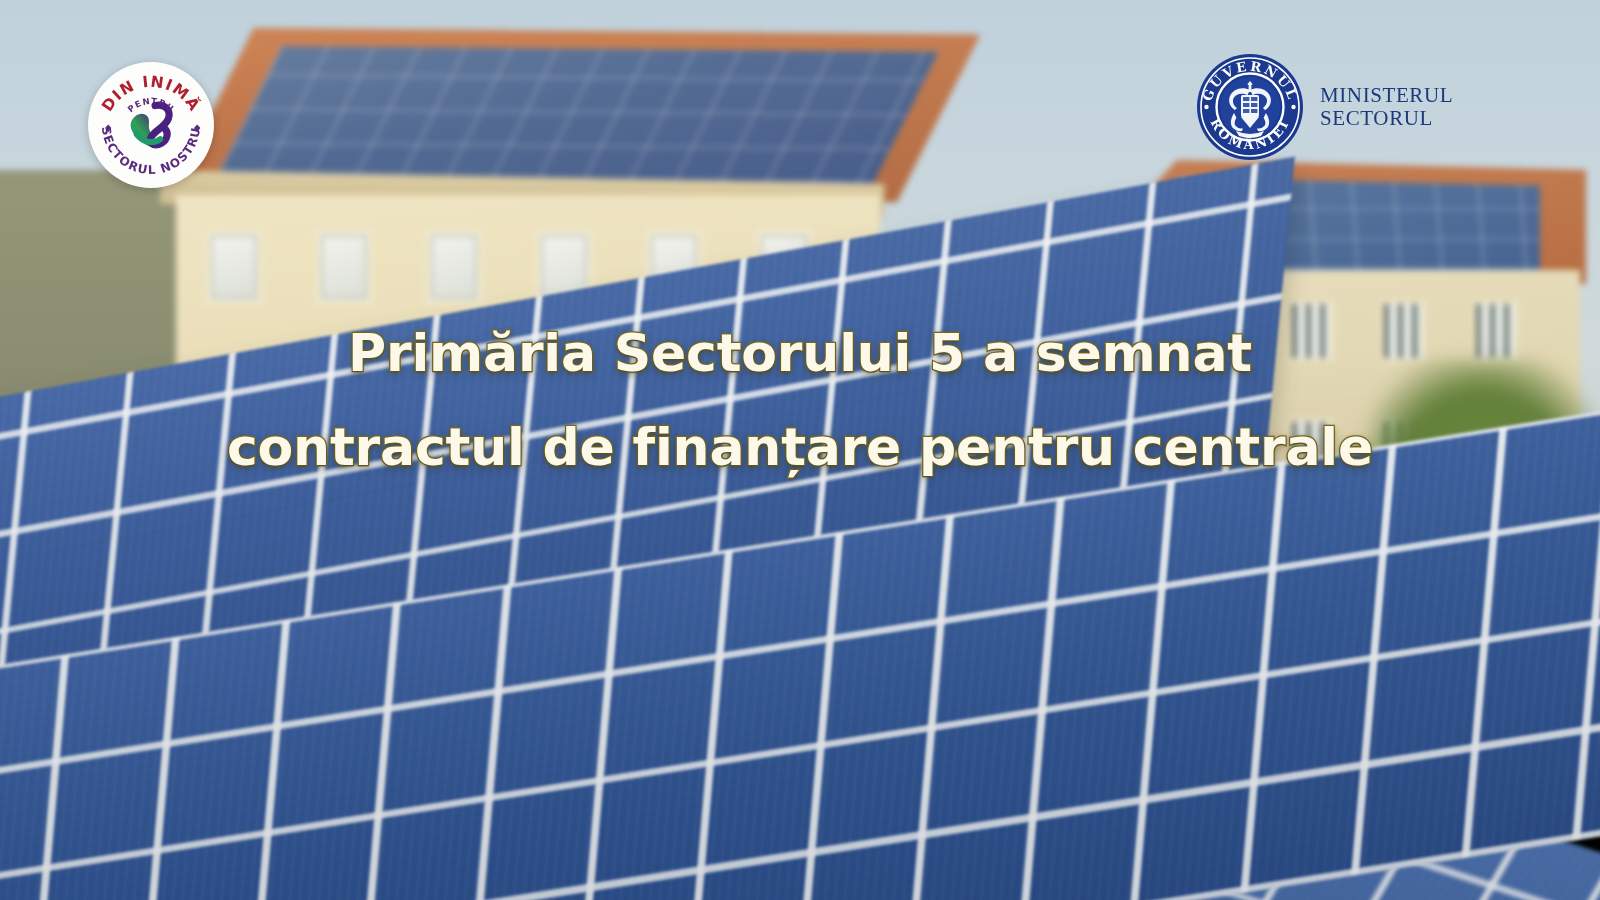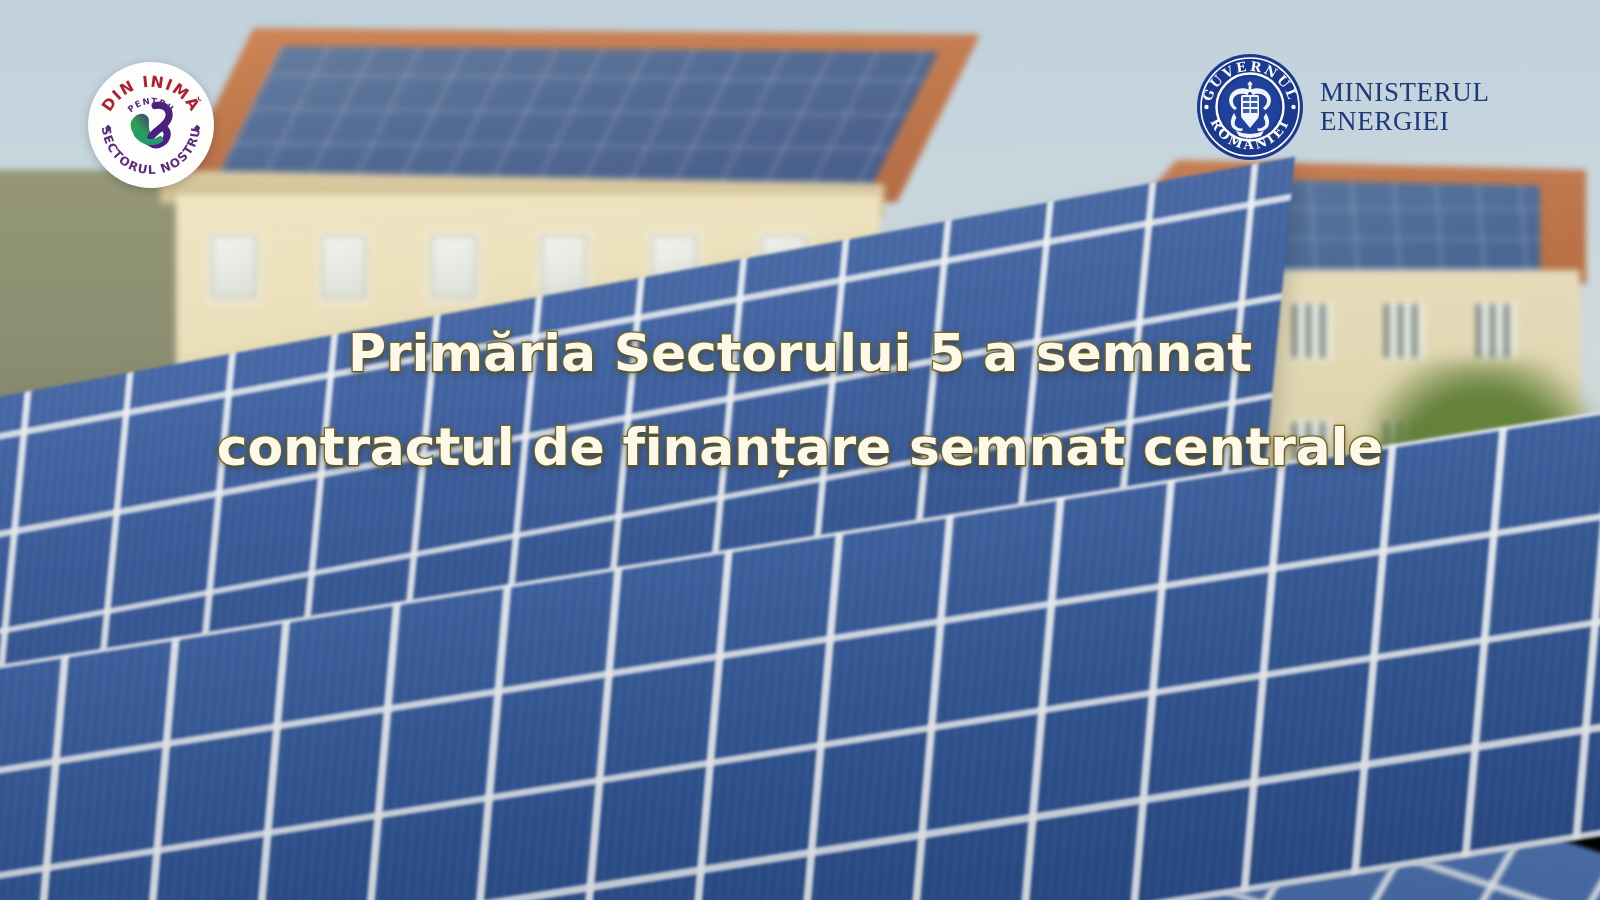--- a/index.html
+++ b/index.html
@@ -162,21 +162,21 @@
   }
   .logo-left svg{ width:126px; height:126px; display:block; }
 
   .gov{
     position:absolute; left:1196px; top:52px; height:110px;
     display:flex; align-items:center; gap:16px;
   }
   .gov-seal{ width:108px; height:108px; }
   .gov-text{
     font-family:"Liberation Serif", serif; color:#1b3a7a;
-    font-size:27px; line-height:1.08; letter-spacing:.6px;
+    font-size:21px; line-height:1.08; letter-spacing:.6px;
   }
   .gov-text span{ display:block; }
 
   
   .headline{
     position:absolute; left:0; right:0; top:306px;
     text-align:center;
     font-family:"DejaVu Sans", sans-serif;
     font-weight:bold;
     font-size:52px;
@@ -328,22 +328,22 @@
       <circle cx="97.5" cy="54" r="2.2" fill="#ffffff"></circle>
       <text font-family="DejaVu Serif, serif" font-size="13.2" font-weight="bold" fill="#ffffff" letter-spacing="2.6">
         <textPath href="#sTop" startOffset="50%" text-anchor="middle">GUVERNUL</textPath>
       </text>
       <text font-family="DejaVu Serif, serif" font-size="13.2" font-weight="bold" fill="#ffffff" letter-spacing="2.6">
         <textPath href="#sBot" startOffset="50%" text-anchor="middle">ROMÂNIEI</textPath>
       </text>
     </svg>
     <div class="gov-text">
       <span>MINISTERUL</span>
-      <span>ENERGIEI</span>
+      <span>SECTORUL</span>
     </div>
   </div>
 
   <div class="headline">
     <span class="ln">Primăria Sectorului 5 a semnat</span>
-    <span class="ln">contractul de finanțare semnat centrale</span>
+    <span class="ln">contractul de finanțare pentru centrale</span>
   </div>
 
 </div>
 
 </body></html>

